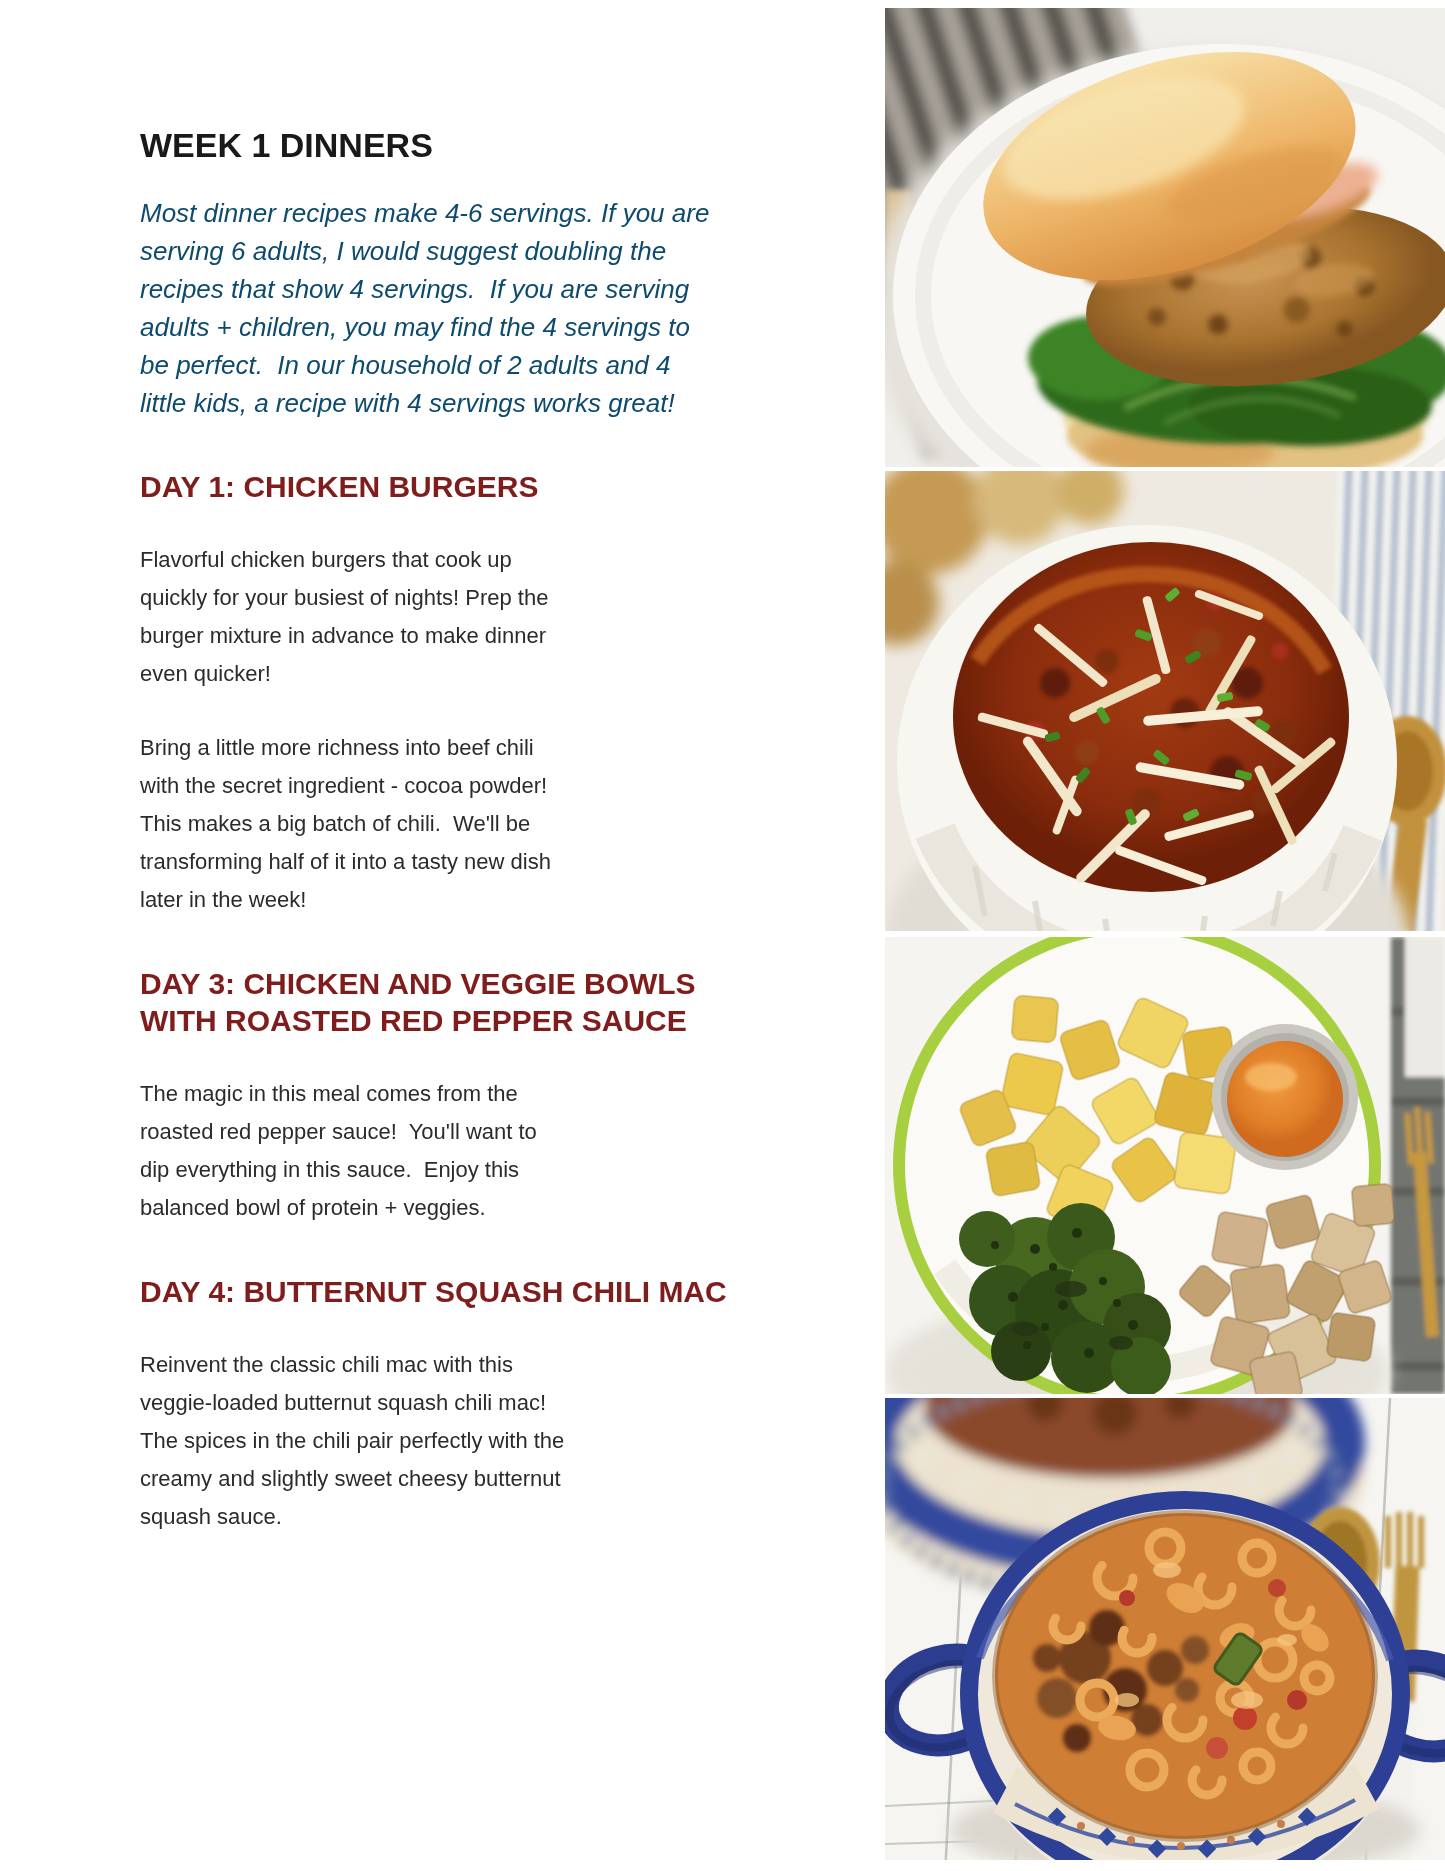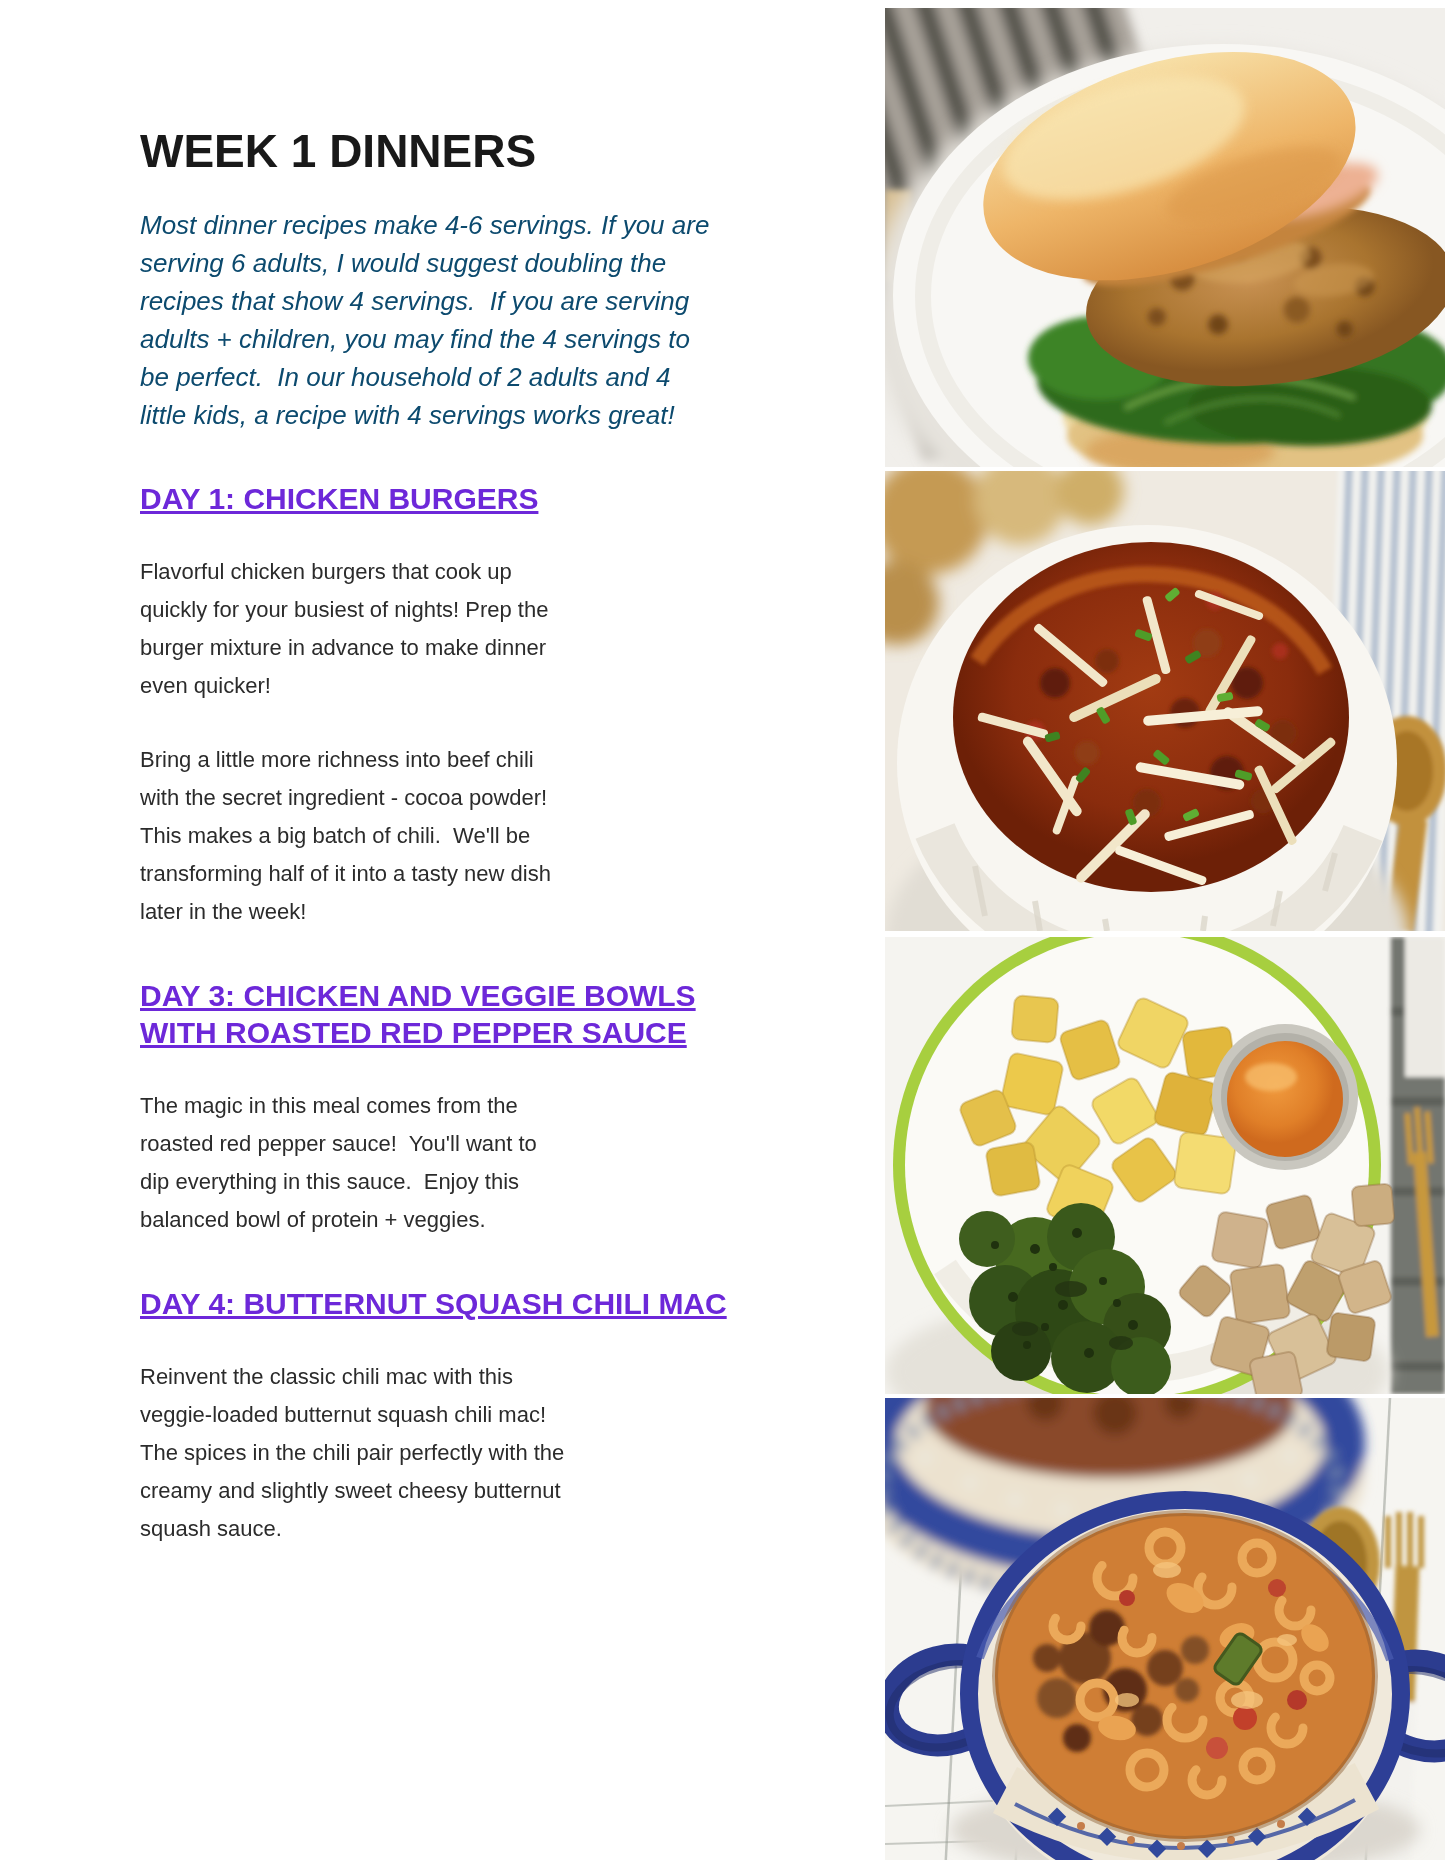--- a/index.html
+++ b/index.html
@@ -10,42 +10,41 @@
     position: relative;
     overflow: hidden;
   }
   .text-col {
     position: absolute;
     left: 140px; top: 128px;
     width: 700px;
     color: #262626;
   }
   h1.page-title {
-    font-size: 46px;
+    font-size: 34px;
     line-height: 1;
     font-weight: 700;
     color: #191919;
     letter-spacing: 0px;
     margin: 0 0 32px 0;
   }
   .lines { white-space: pre-wrap; }
   p.intro {
     font-style: italic;
     font-size: 26px;
     line-height: 38px;
     margin: 0;
     color: #0c4a6e;
   }
   section.day h2 {
     font-size: 30px;
     line-height: 37px;
     font-weight: 700;
-    color: #6d28d9;
+    color: #7f1d1d;
     margin: 46px 0 0 0;
-    text-decoration: underline;
   }
   section.day p {
     font-size: 22px;
     line-height: 38px;
     margin: 36px 0 0 0;
     color: #2b2b2b;
   }
   figure.photo {
     position: absolute;
     left: 885px;

